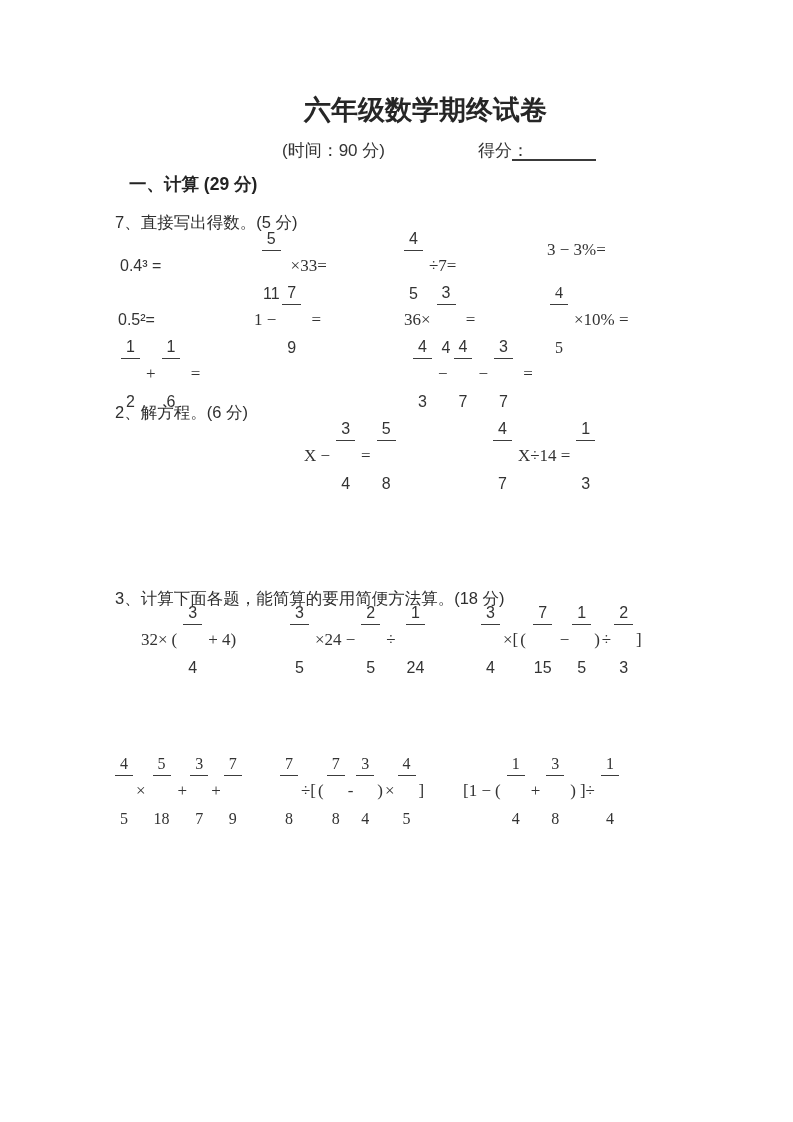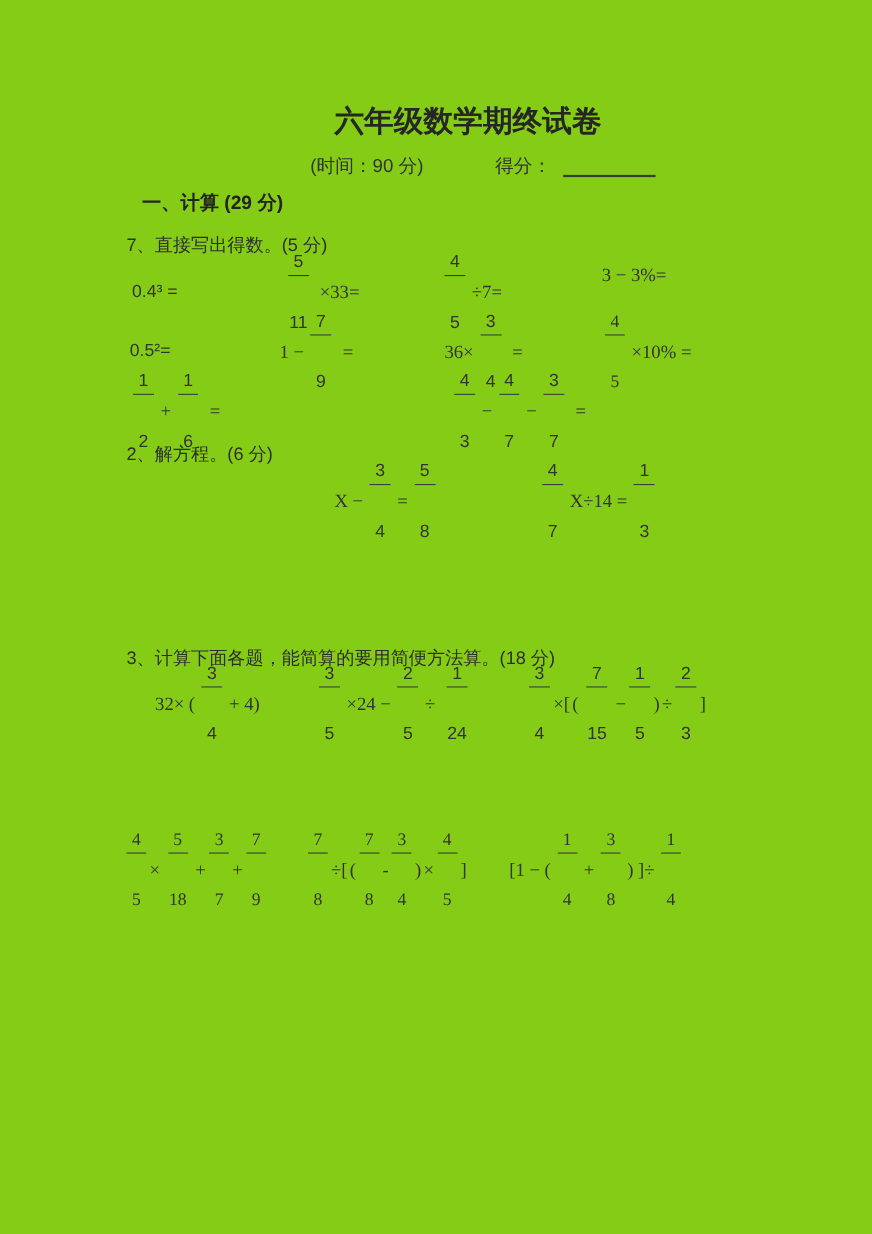--- a/index.html
+++ b/index.html
@@ -1,18 +1,18 @@
 <!DOCTYPE html>
 <html><head>
 <meta charset="utf-8">
 <style>
   html,body { margin:0; padding:0; background:#e9e9e9; }
   .page {
     position:relative; width:793px; height:1122px; margin:0 auto;
-    background:#84cc16; overflow:hidden;
+    background:#ffffff; overflow:hidden;
     font-family:"Liberation Sans", sans-serif; color:#333;
   }
   .abs { position:absolute; }
   .title {
     font-size:27px; font-weight:bold; color:#262626;
     font-family:"Liberation Sans", sans-serif; white-space:nowrap;
   }
   .meta-text { font-size:17px; color:#333; white-space:nowrap; }
   .score-line {
     position:absolute; border-bottom:2px solid #3a3a3a; width:84px; height:17px;
@@ -38,21 +38,21 @@
   .expr.tight .frac { margin:0 2px; }
 </style>
 </head>
 <body>
 
 <div class="page">
 
   <div class="abs title" style="left:304px; top:92px;">六年级数学期终试卷</div>
 
   <div class="abs meta-text" style="left:282px; top:139px;">(时间：90 分)</div>
-  <div class="abs meta-text" style="left:450px; top:139px;">得分：</div>
+  <div class="abs meta-text" style="left:478px; top:139px;">得分：</div>
   <div class="score-line" style="left:512px; top:142px;"></div>
 
   <div class="abs h2" style="left:117px; top:172px;margin-left:12px;">一、计算 (29 分)</div>
 
   <div class="abs qlabel" style="left:115px; top:212px;">7、直接写出得数。(5 分)</div>
 
   <div class="expr sans" style="left:118px; top:240px;align-items:center;">
       <span class="t">0.4³ =</span>
     </div>
   <div class="expr" style="left:254px; top:240px;">

